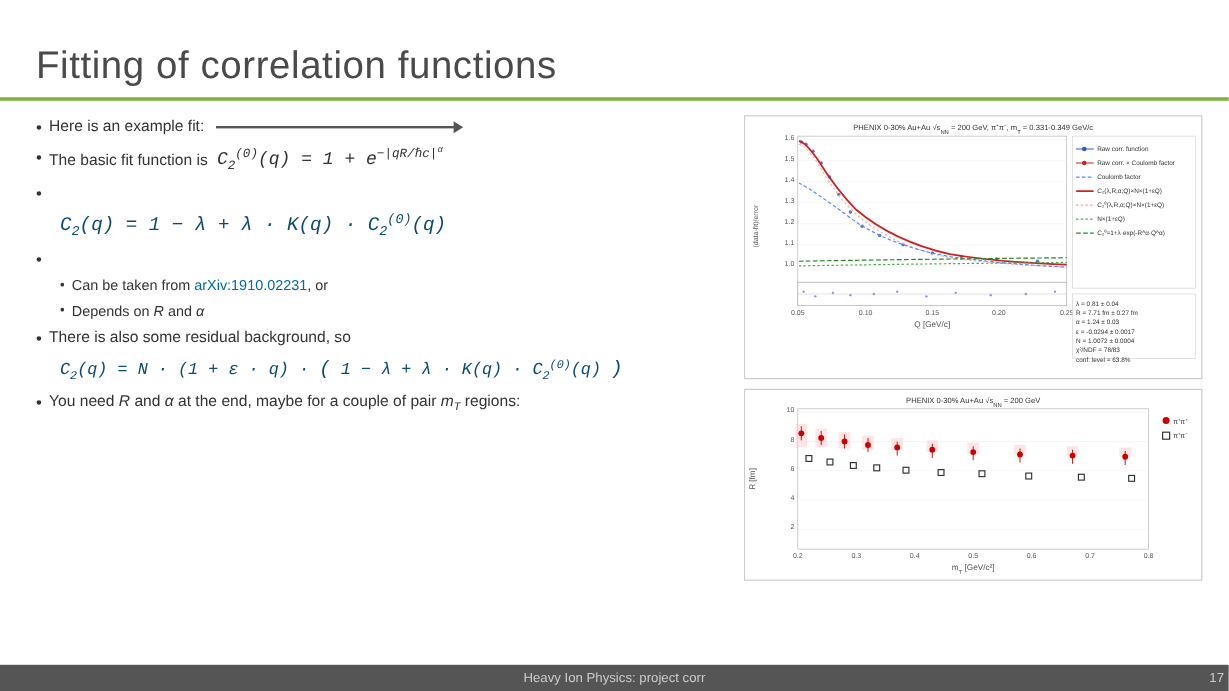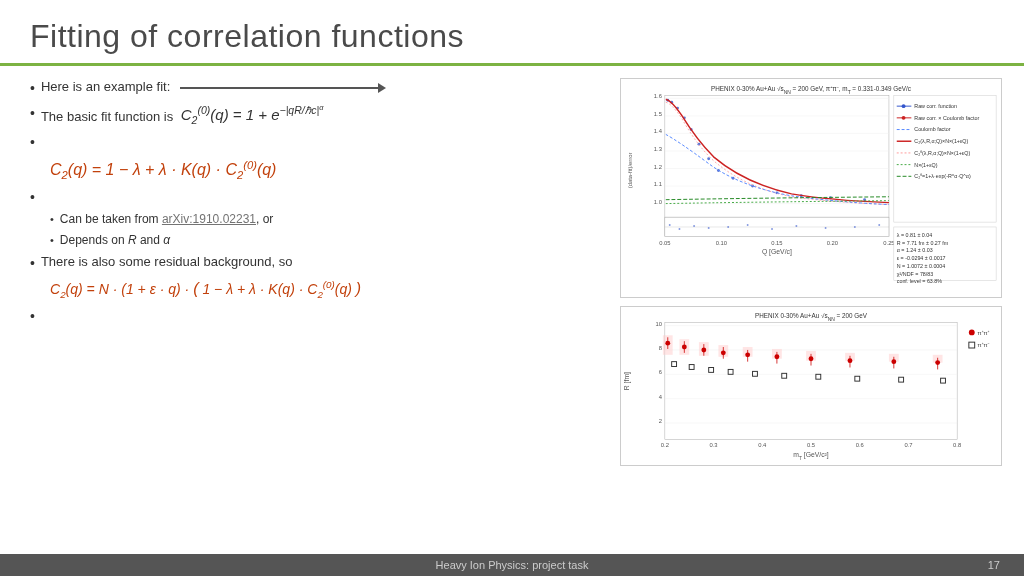--- a/index.html
+++ b/index.html
@@ -15,21 +15,21 @@
     .slide {
       width: 1024px;
       height: 576px;
       background: #ffffff;
       display: flex;
       flex-direction: column;
     }
 
     .title-bar {
       background: #ffffff;
-      padding: 18px 30px 8px 30px;
+      padding: 36px 30px 8px 30px;
       border-bottom: 3px solid #7cb342;
     }
 
     .title-text {
       font-size: 32px;
       font-weight: 300;
       color: #4a4a4a;
       letter-spacing: 0.5px;
     }
 
@@ -81,22 +81,21 @@
       font-size: 11px;
     }
 
     .formula-block {
       margin: 2px 0 2px 20px;
       font-size: 14px;
       color: #2d5a1b;
     }
 
     .link-text {
-      color: #737373;
-      text-decoration: underline;
+      color: #0369a1;
       cursor: pointer;
     }
 
     .chart-top {
       height: 220px;
       background: white;
       border: 1px solid #ccc;
       position: relative;
       overflow: hidden;
     }
@@ -112,28 +111,28 @@
 
     .chart-inner {
       width: 100%;
       height: 100%;
     }
 
     sup { font-size: 0.7em; }
     sub { font-size: 0.7em; }
 
     .formula-green {
-      color: #c2410c;
+      color: #0c4a6e;
       font-family: 'Times New Roman', serif;
       font-size: 15px;
       margin-top: 37px;
     }
 
     .inline-formula {
-      font-family: Liberation Sans, sans-serif;
+      font-family: Liberation Mono, monospace;
       font-style: italic;
       text-align: center;
     }
   </style>
 </head>
 <body>
 
 <div class="slide">
 
   <div class="title-bar">
@@ -200,20 +199,23 @@
         <span class="inline-formula formula-green" style="font-size:14px;">
           <i>C</i><sub>2</sub>(<i>q</i>) = <i>N</i> · (1 + <i>ε</i> · <i>q</i>) · 
           <span style="font-size:16px;">(</span>
           1 − <i>λ</i> + <i>λ</i> · <i>K</i>(<i>q</i>) · <i>C</i><sub>2</sub><sup>(0)</sup>(<i>q</i>)
           <span style="font-size:16px;">)</span>
         </span>
       </div>
 
       <div class="bullet-item">
         <span class="bullet-dot">•</span>
+        <span>
+          You need <i>R</i> and <i>α</i> at the end, maybe for a couple of pair <i>m<sub>T</sub></i> regions:
+        </span>
       </div>
 
     </div>
 
     <div class="right-panel">
 
       <div class="chart-top">
         <svg class="chart-inner" viewBox="0 0 390 220" xmlns="http://www.w3.org/2000/svg">
 
           <rect width="390" height="220" fill="white"></rect>
@@ -405,17 +407,17 @@
           <text x="366" y="28" font-size="6" font-family="Arial" fill="#333">π⁺π⁺</text>
           <rect x="357" y="35" width="6" height="6" fill="none" stroke="#333" stroke-width="1"></rect>
           <text x="366" y="40" font-size="6" font-family="Arial" fill="#333">π⁺π⁻</text>
         </svg>
       </div>
 
     </div>
   </div>
 
   <div style="background: #555555; color: #cccccc; font-size: 11px; text-align: center; padding: 5px; display: flex; justify-content: center; align-items: center; position: relative;">
-    <span>Heavy Ion Physics: project task</span>
-    <span style="position: absolute; right: 24px;">17</span>
+    <span>Heavy Ion Physics: project corr</span>
+    <span style="position: absolute; right: 4px;">17</span>
   </div>
 
 </div>
 
 </body></html>

